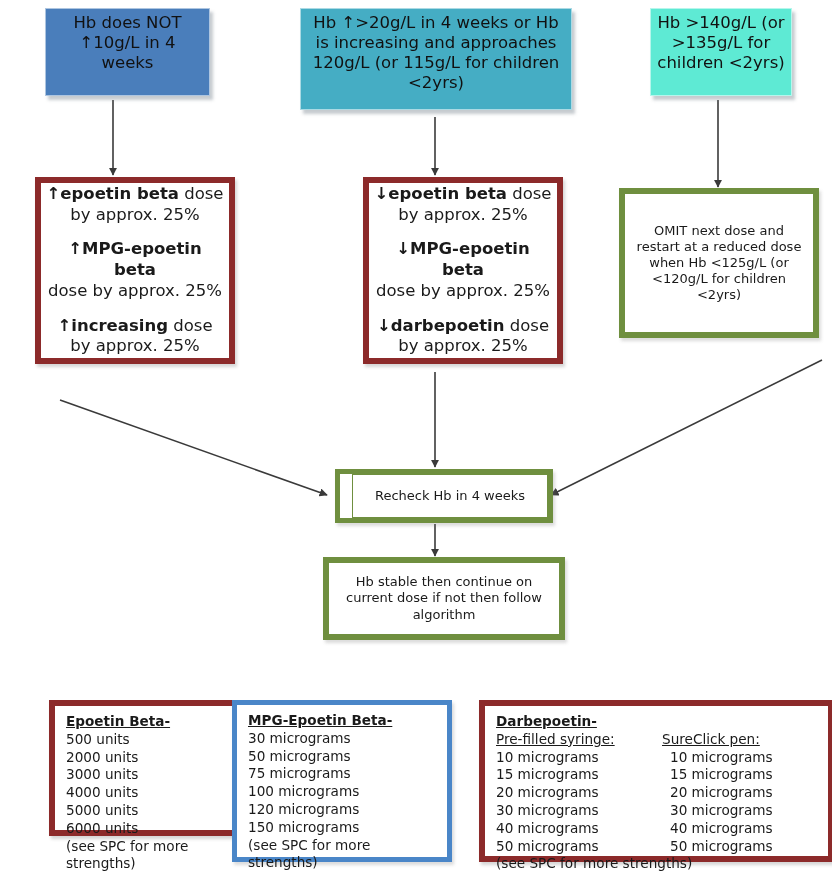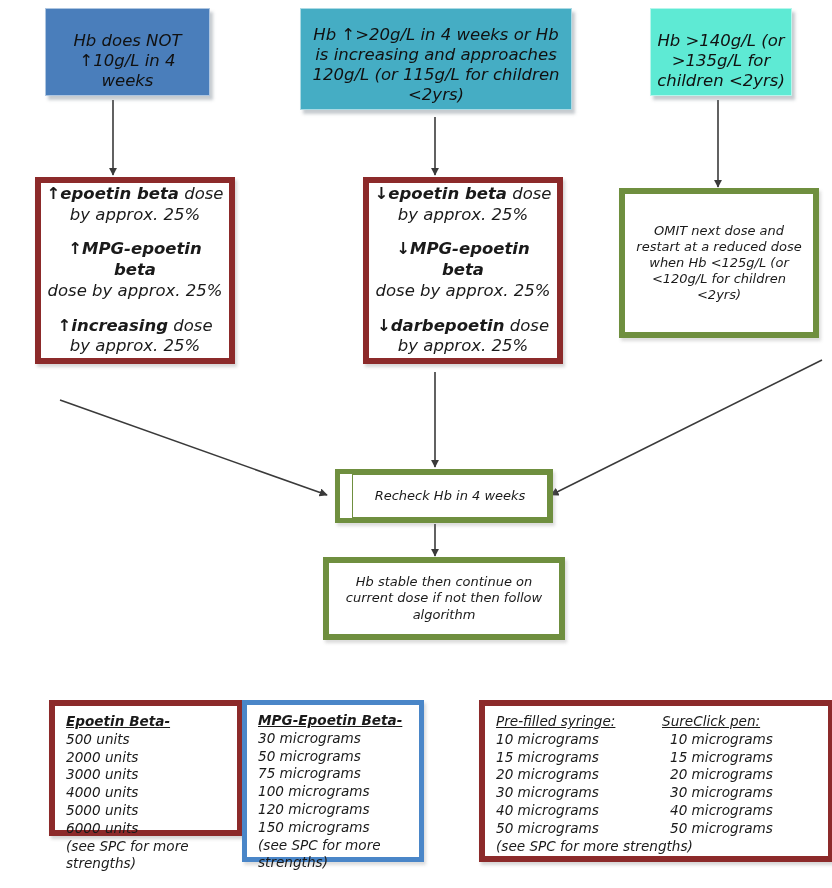--- a/index.html
+++ b/index.html
@@ -18,25 +18,24 @@
   #canvas {
     position: absolute;
     left: 0; top: 0;
     width: 832px;
     height: 888px;
   }
   .node {
     position: absolute;
     box-sizing: border-box;
     display: flex;
-    align-items: flex-end;
+    align-items: flex-start;
     justify-content: center;
     text-align: center;
     line-height: 1.22;
-    font-style: italic;
   }
   
   .cond {
     color: #111111;
     font-size: 16.5px;
     padding: 4px 6px;
     border: 1px solid rgba(255,255,255,0.55);
     box-shadow: 3px 4px 3px rgba(120,130,140,0.42);
   }
   .cond.blue  { background: #4a7ebb; }
@@ -221,38 +220,39 @@
       <div>2000 units</div>
       <div>3000 units</div>
       <div>4000 units</div>
       <div>5000 units</div>
       <div>6000 units</div>
       <div>(see SPC for more strengths)</div>
     </div>
   </div>
 </div>
 
-<div class="node dbl blu ref" style="left:242px; top:700px; width:182px; height:162px;">
+<div class="node dbl blu ref" style="left:232px; top:700px; width:220px; height:162px;">
   <div class="inner">
     <div class="ref-body">
       <span class="ref-head">MPG-Epoetin Beta-</span>
       <div>30 micrograms</div>
       <div>50 micrograms</div>
       <div>75 micrograms</div>
       <div>100 micrograms</div>
       <div>120 micrograms</div>
       <div>150 micrograms</div>
       <div>(see SPC for more strengths)</div>
     </div>
   </div>
 </div>
 
 <div class="node dbl red ref" style="left:458px; top:700px; width:355px; height:162px;">
   <div class="inner">
     <div class="ref-body">
+      <span class="ref-head">Darbepoetin-</span>
       <div class="two-col">
         <div><span class="ref-sub">Pre-filled syringe:</span></div>
         <div class="c2"><span class="ref-sub">SureClick pen:</span></div>
 
         <div>10 micrograms</div>
         <div class="c2 num">10 micrograms</div>
         <div>15 micrograms</div>
         <div class="c2 num">15 micrograms</div>
         <div>20 micrograms</div>
         <div class="c2 num">20 micrograms</div>

